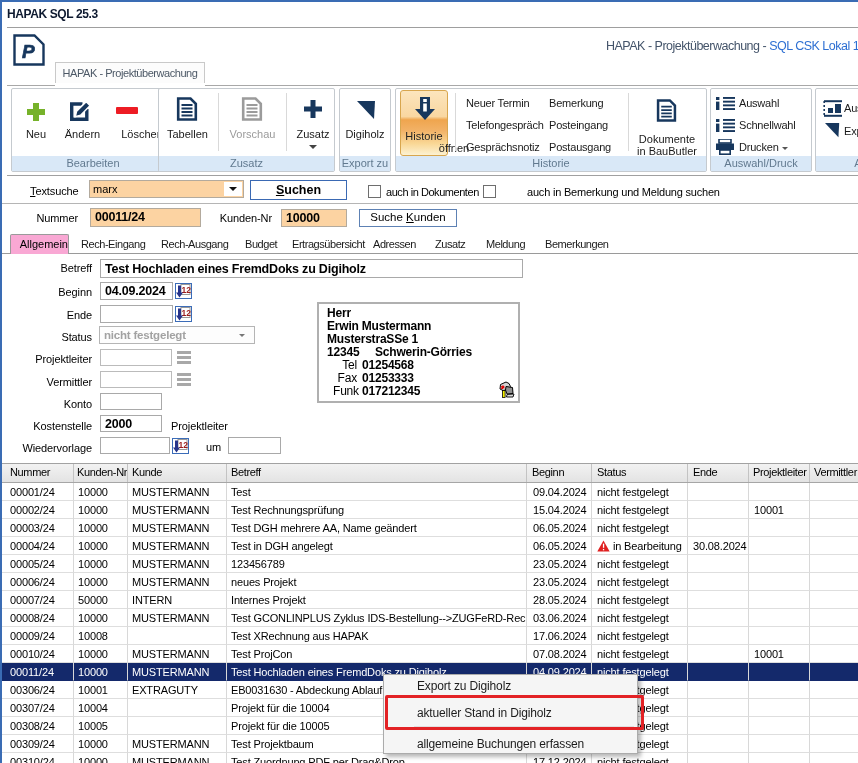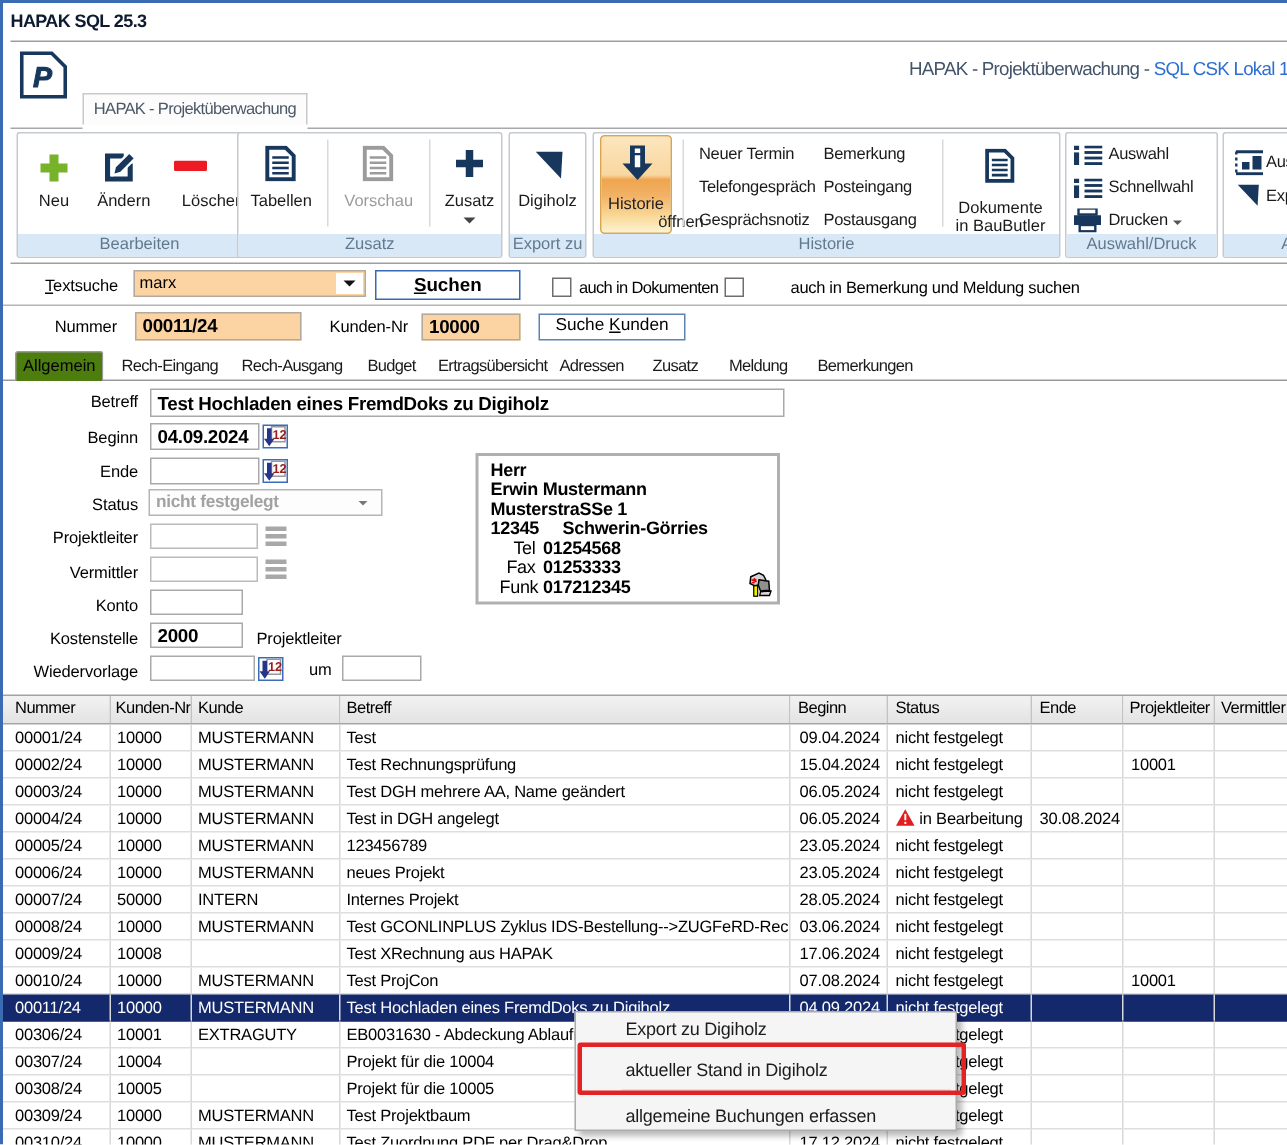--- a/index.html
+++ b/index.html
@@ -184,21 +184,21 @@
 <div class="lbl" style="left:501px;top:186px;font-size:11px;letter-spacing:-0.2px;margin-left:26px;">auch in Bemerkung und Meldung suchen</div>
 <div class="hline" style="left:2px;top:203px;width:856px;background:#b5b5b5;"></div>
 
 <div class="lbl" style="left:30px;top:212px;width:48px;text-align:right;">Nummer</div>
 <div class="inp peach" style="left:90px;top:208px;width:111px;height:19px;">00011/24</div>
 <div class="lbl" style="left:200px;top:212px;width:72px;text-align:right;">Kunden-Nr</div>
 <div class="inp peach" style="left:281px;top:209px;width:66px;height:18px;">10000</div>
 <div class="abs" style="left:359px;top:209px;width:98px;height:18px;border:1px solid #5d81b4;box-sizing:border-box;background:#fff;text-align:center;font-size:11.5px;line-height:15px;">Suche <u>K</u>unden</div>
 
 <div class="hline" style="left:2px;top:253px;width:856px;background:#9a9a9a;"></div>
-<div class="abs" style="left:10px;top:234px;width:59px;height:20px;background:#4d7c0f;border:1px solid #9a9a9a;border-bottom:none;border-radius:2px 2px 0 0;box-sizing:border-box;text-align:center;font-size:11px;line-height:19px;">Allgemein</div>
+<div class="abs" style="left:10px;top:234px;width:59px;height:20px;background:#f9a8d4;border:1px solid #9a9a9a;border-bottom:none;border-radius:2px 2px 0 0;box-sizing:border-box;text-align:right;font-size:11px;line-height:19px;">Allgemein</div>
 <div class="ptab" style="left:81px;top:238px;">Rech-Eingang</div>
 <div class="ptab" style="left:161px;top:238px;">Rech-Ausgang</div>
 <div class="ptab" style="left:245px;top:238px;">Budget</div>
 <div class="ptab" style="left:292px;top:238px;">Ertragsübersicht</div>
 <div class="ptab" style="left:373px;top:238px;">Adressen</div>
 <div class="ptab" style="left:435px;top:238px;">Zusatz</div>
 <div class="ptab" style="left:486px;top:238px;">Meldung</div>
 <div class="ptab" style="left:545px;top:238px;">Bemerkungen</div>
 
 <div class="lbl" style="left:0px;top:262px;width:92px;text-align:right;">Betreff</div>

